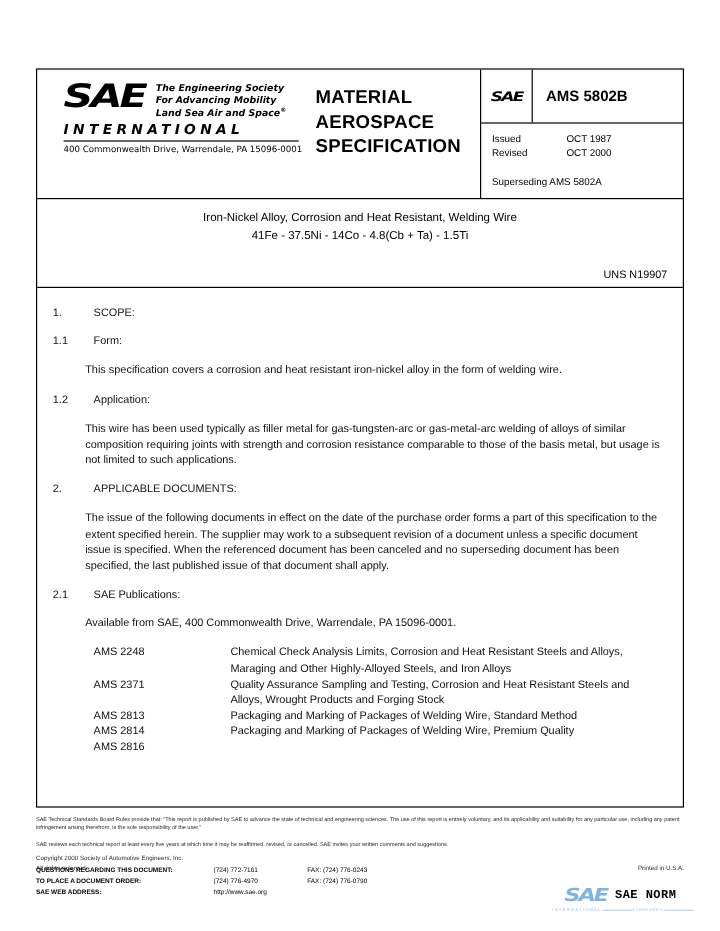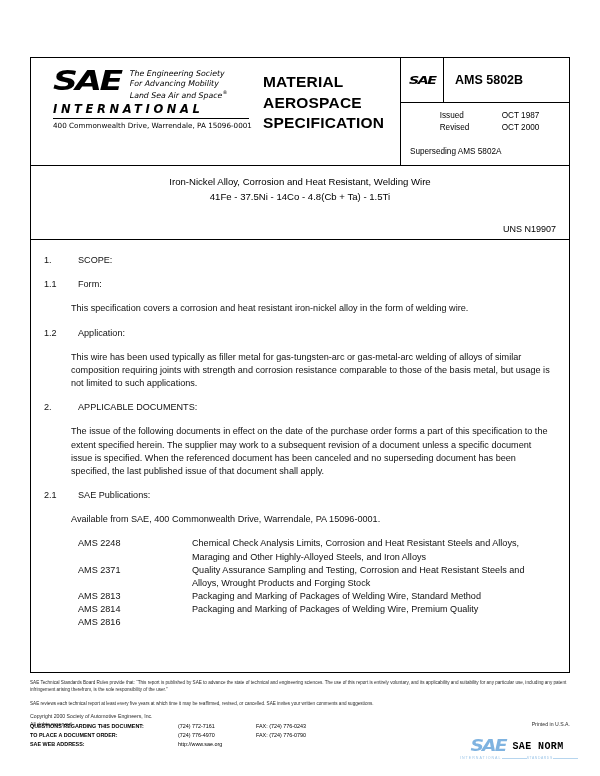--- a/index.html
+++ b/index.html
@@ -75,21 +75,21 @@
     letter-spacing: -2px;
     line-height: 0.95;
     color: #000;
     transform: scaleX(1.28);
     transform-origin: left center;
     margin-right: 24px;
   }
   .sae-tag {
     font-family: "DejaVu Sans", sans-serif;
     font-style: italic;
-    font-weight: normal;
+    font-weight: bold;
     font-size: 7.8px;
     line-height: 1.28;
     color: #000;
     white-space: nowrap;
     padding-top: 1px;
   }
   .sae-tag sup { font-size: 5px; }
   .sae-intl {
     font-family: "DejaVu Sans", sans-serif;
     font-style: italic;
@@ -152,21 +152,21 @@
     font-size: 12.5px;
     color: #000;
   }
   .hdr-dates {
     flex: 1;
     padding: 7px 0 0 9px;
     font-size: 8.2px;
     line-height: 1.45;
     color: #000;
   }
-  .date-line { display: flex; justify-content: center; }
+  .date-line { display: flex; }
   .date-label { width: 62px; }
   .date-val { }
   .supersede { margin-top: 12px; }
 
   
   .title-block {
     position: absolute;
     left: 0;
     top: 108px;
     width: 100%;

